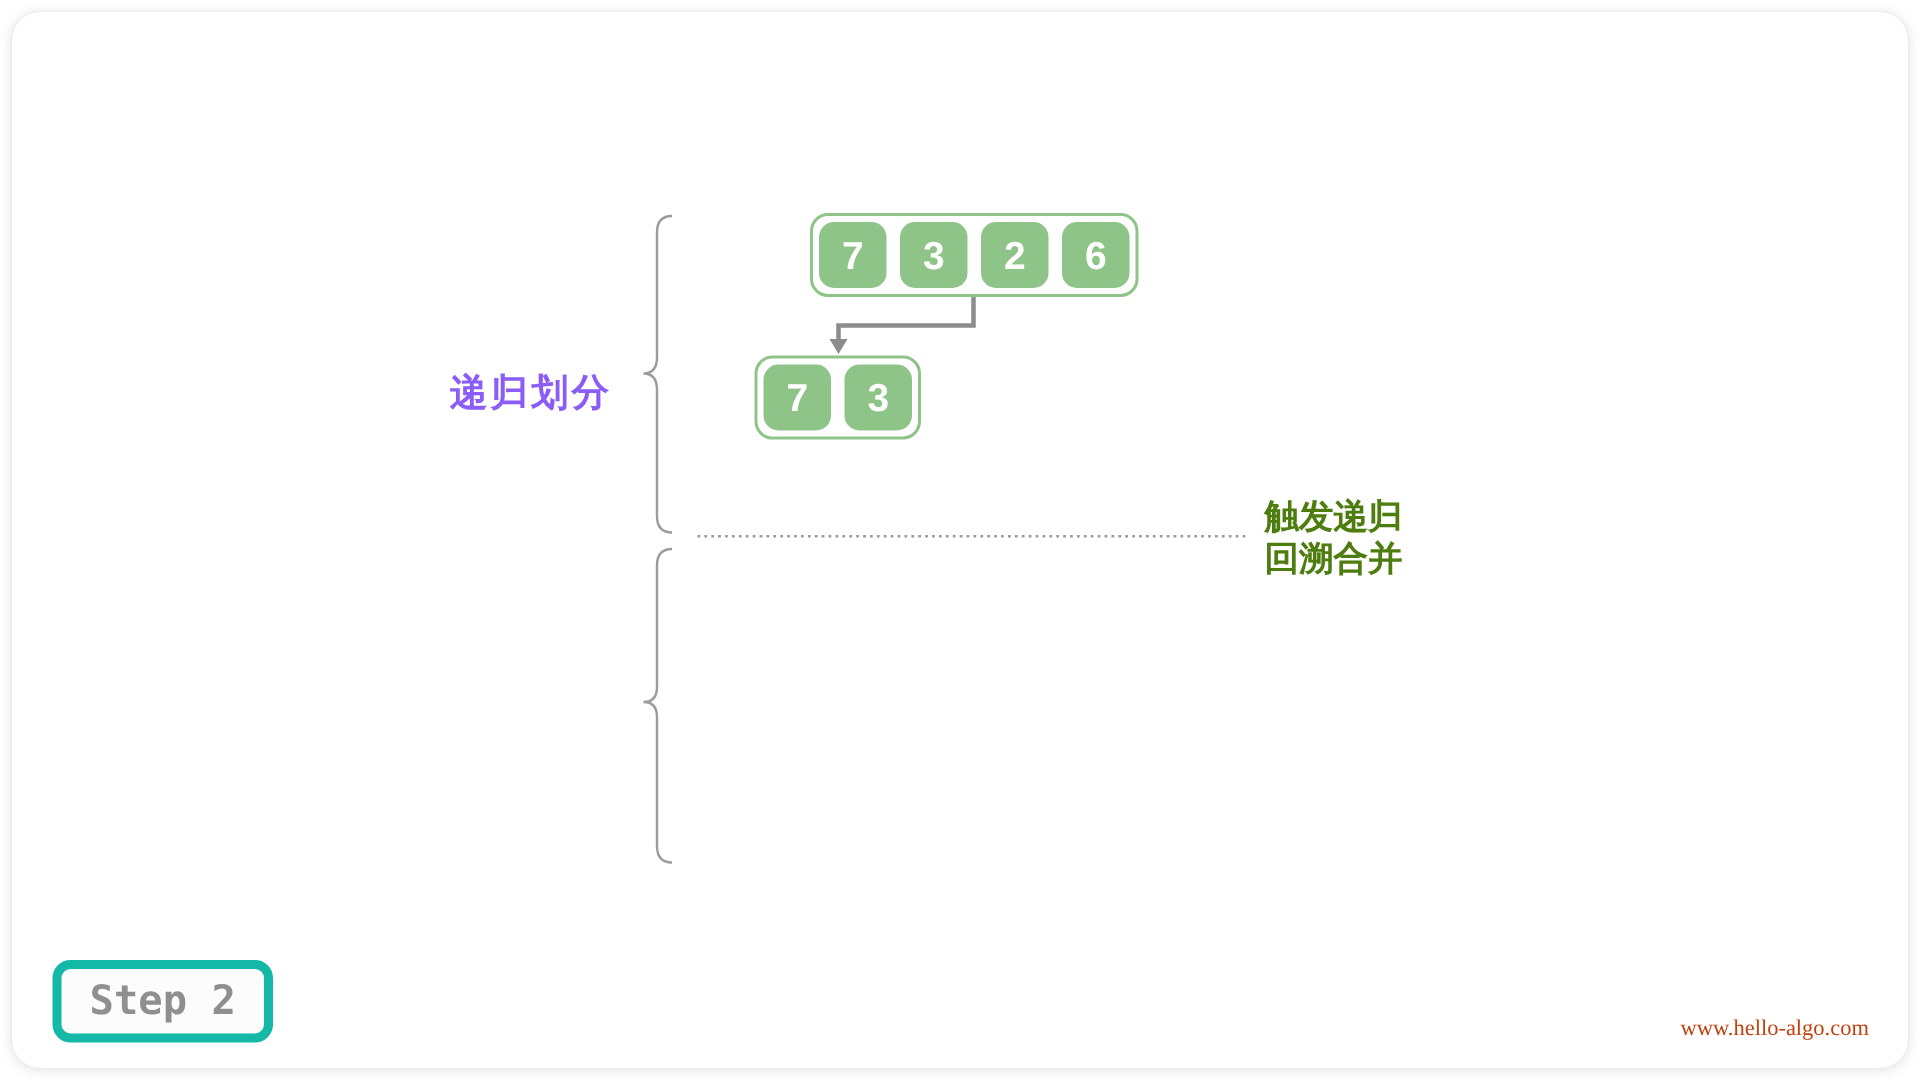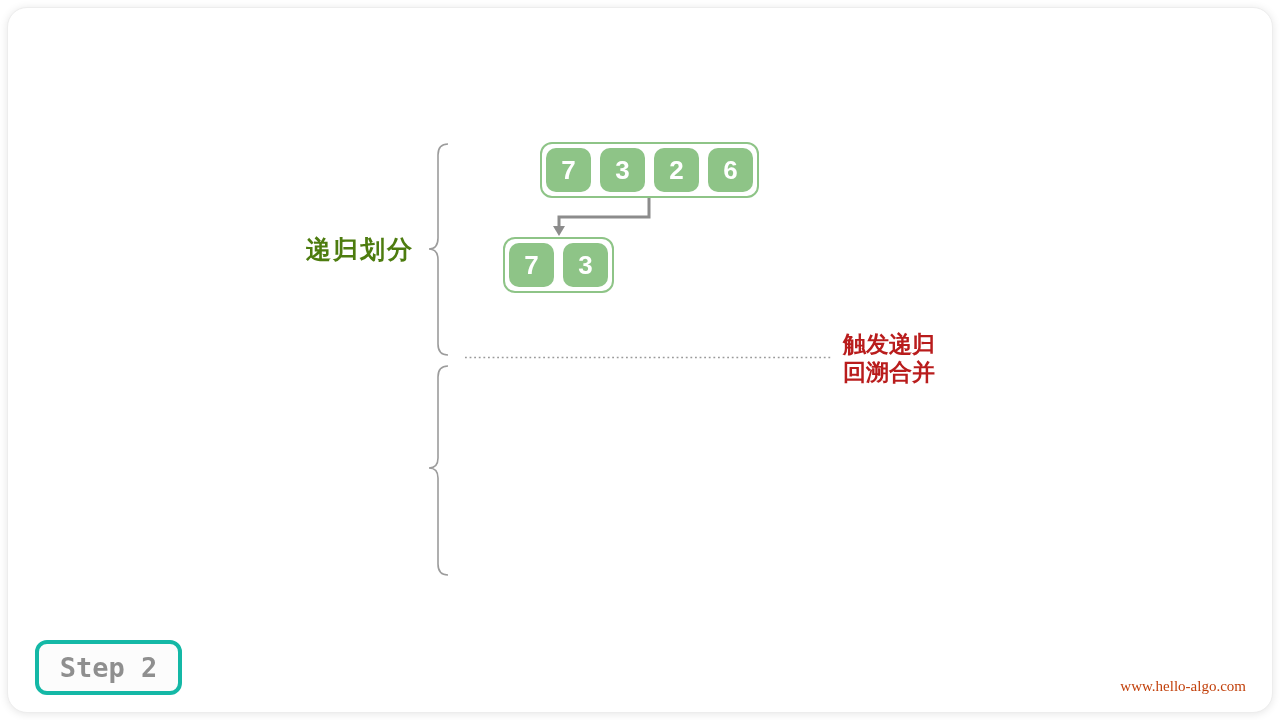--- a/index.html
+++ b/index.html
@@ -52,47 +52,47 @@
     font-size: 26px;
     font-weight: bold;
     display: flex;
     align-items: center;
     justify-content: center;
     font-family: "Liberation Sans", sans-serif;
   }
   .phase-label {
     position: absolute;
     width: 120px;
-    text-align: center;
     font-size: 25px;
     font-weight: bold;
     letter-spacing: 2px;
-    color: #4d7c0f;
+    color: #8b5cf6;
+    margin-top: 12px;
   }
   .phase-label.divide { left: 300px; top: 233px; }
   .phase-label.merge  { left: 300px; top: 453px; }
   .annotation {
     position: absolute;
     left: 843px;
     top: 330px;
     font-size: 23px;
     font-weight: bold;
-    color: #b91c1c;
+    color: #4d7c0f;
     line-height: 28px;
     white-space: nowrap;
   }
   .step-badge {
     position: absolute;
     left: 35px;
     top: 640px;
     width: 147px;
     height: 55px;
     box-sizing: border-box;
     background: #fcfcfc;
-    border: 4px solid #14b8a6;
+    border: 6px solid #14b8a6;
     border-radius: 12px;
     display: flex;
     align-items: center;
     justify-content: center;
     font-family: "DejaVu Sans Mono", monospace;
     font-weight: bold;
     font-size: 27px;
     color: #8f8f8f;
   }
   .watermark {

